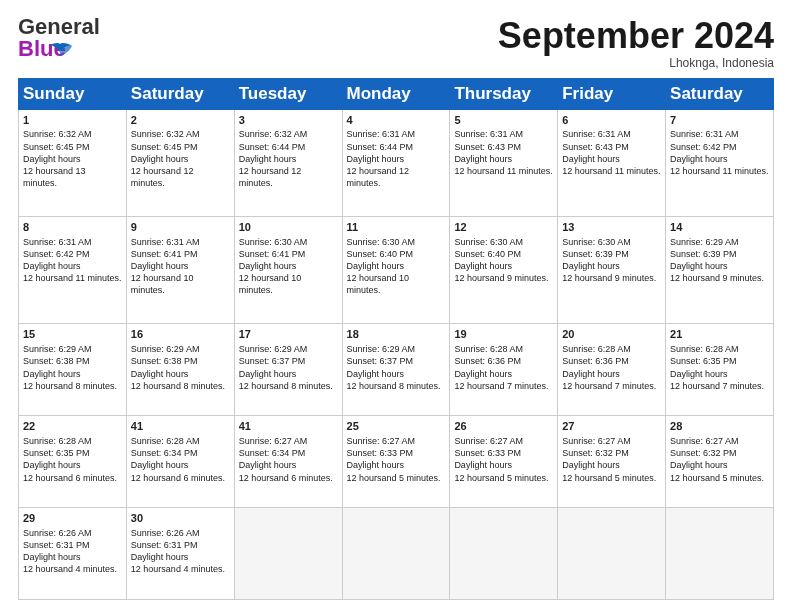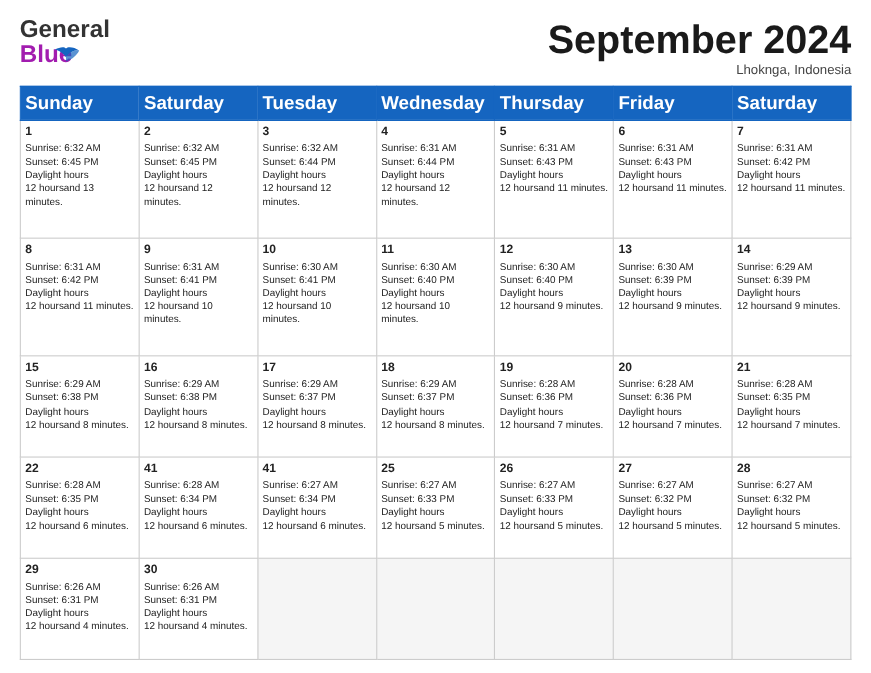--- a/index.html
+++ b/index.html
@@ -106,21 +106,21 @@
       <div class="location">Lhoknga, Indonesia</div>
     </div>
   </div>
 
   <table class="calendar">
     <thead>
       <tr>
         <th>Sunday</th>
         <th>Saturday</th>
         <th>Tuesday</th>
-        <th>Wednesday</th>
+        <th>Monday</th>
         <th>Thursday</th>
         <th>Friday</th>
         <th>Saturday</th>
       </tr>
     </thead>
     <tbody id="calendar-body">
     <tr>
           <td><span class="day-num">1</span><span>Sunrise: 6:32 AM</span><br><span>Sunset: 6:45 PM</span><br><span>Daylight hours</span><br><span>12 hoursand 13 minutes.</span></td>
           <td><span class="day-num">2</span><span>Sunrise: 6:32 AM</span><br><span>Sunset: 6:45 PM</span><br><span>Daylight hours</span><br><span>12 hoursand 12 minutes.</span></td>
           <td><span class="day-num">3</span><span>Sunrise: 6:32 AM</span><br><span>Sunset: 6:44 PM</span><br><span>Daylight hours</span><br><span>12 hoursand 12 minutes.</span></td>

